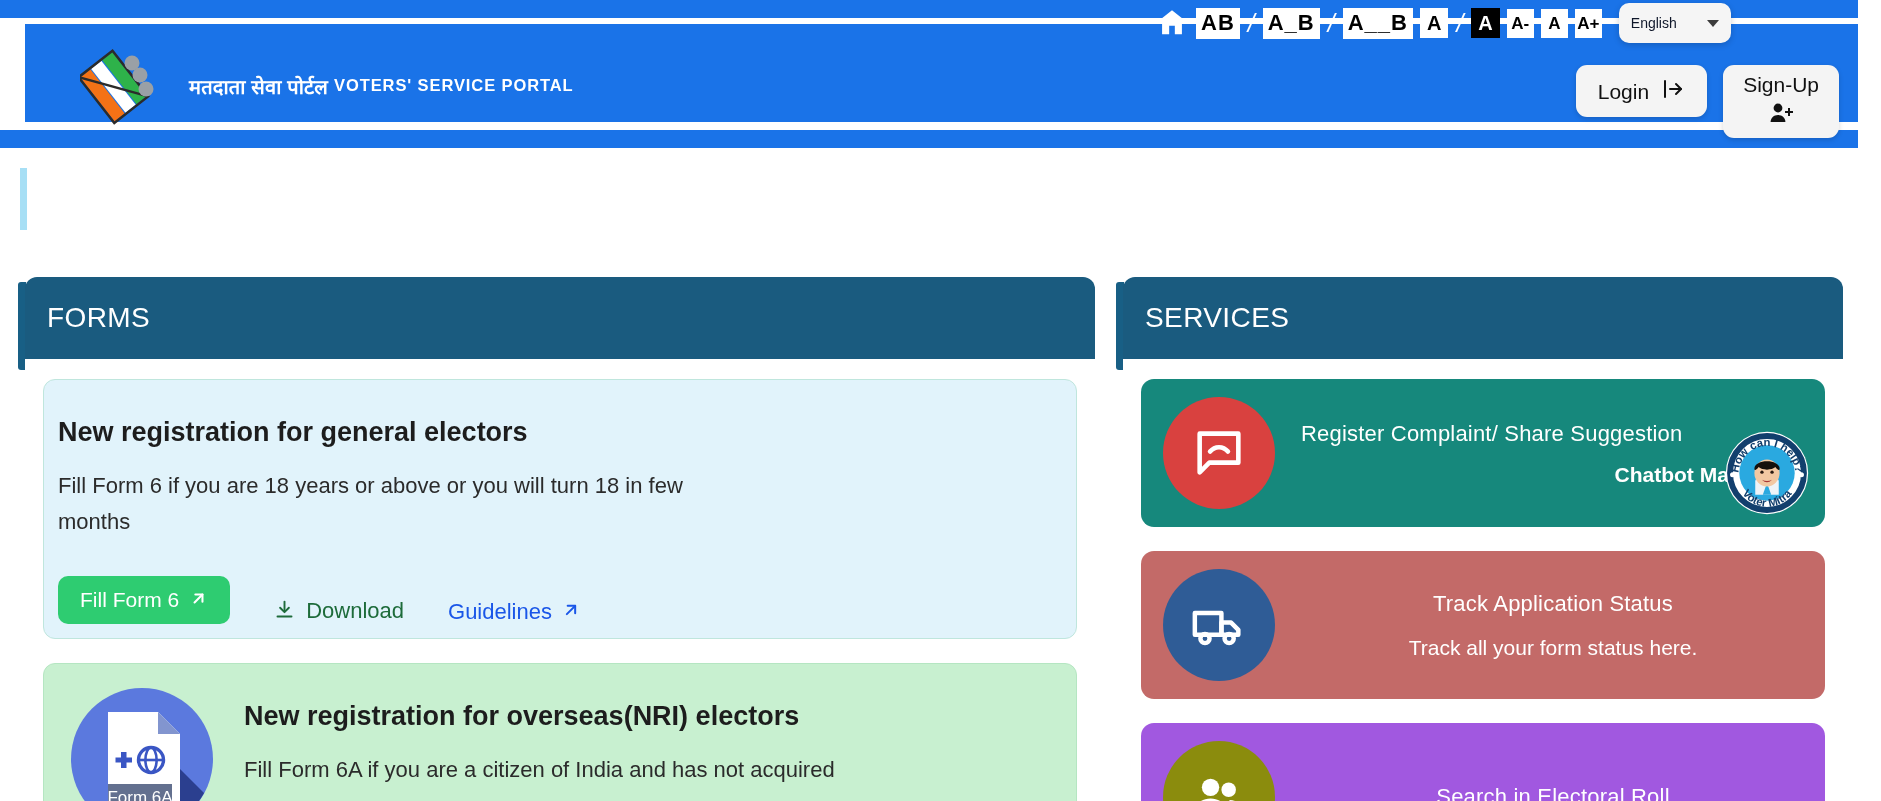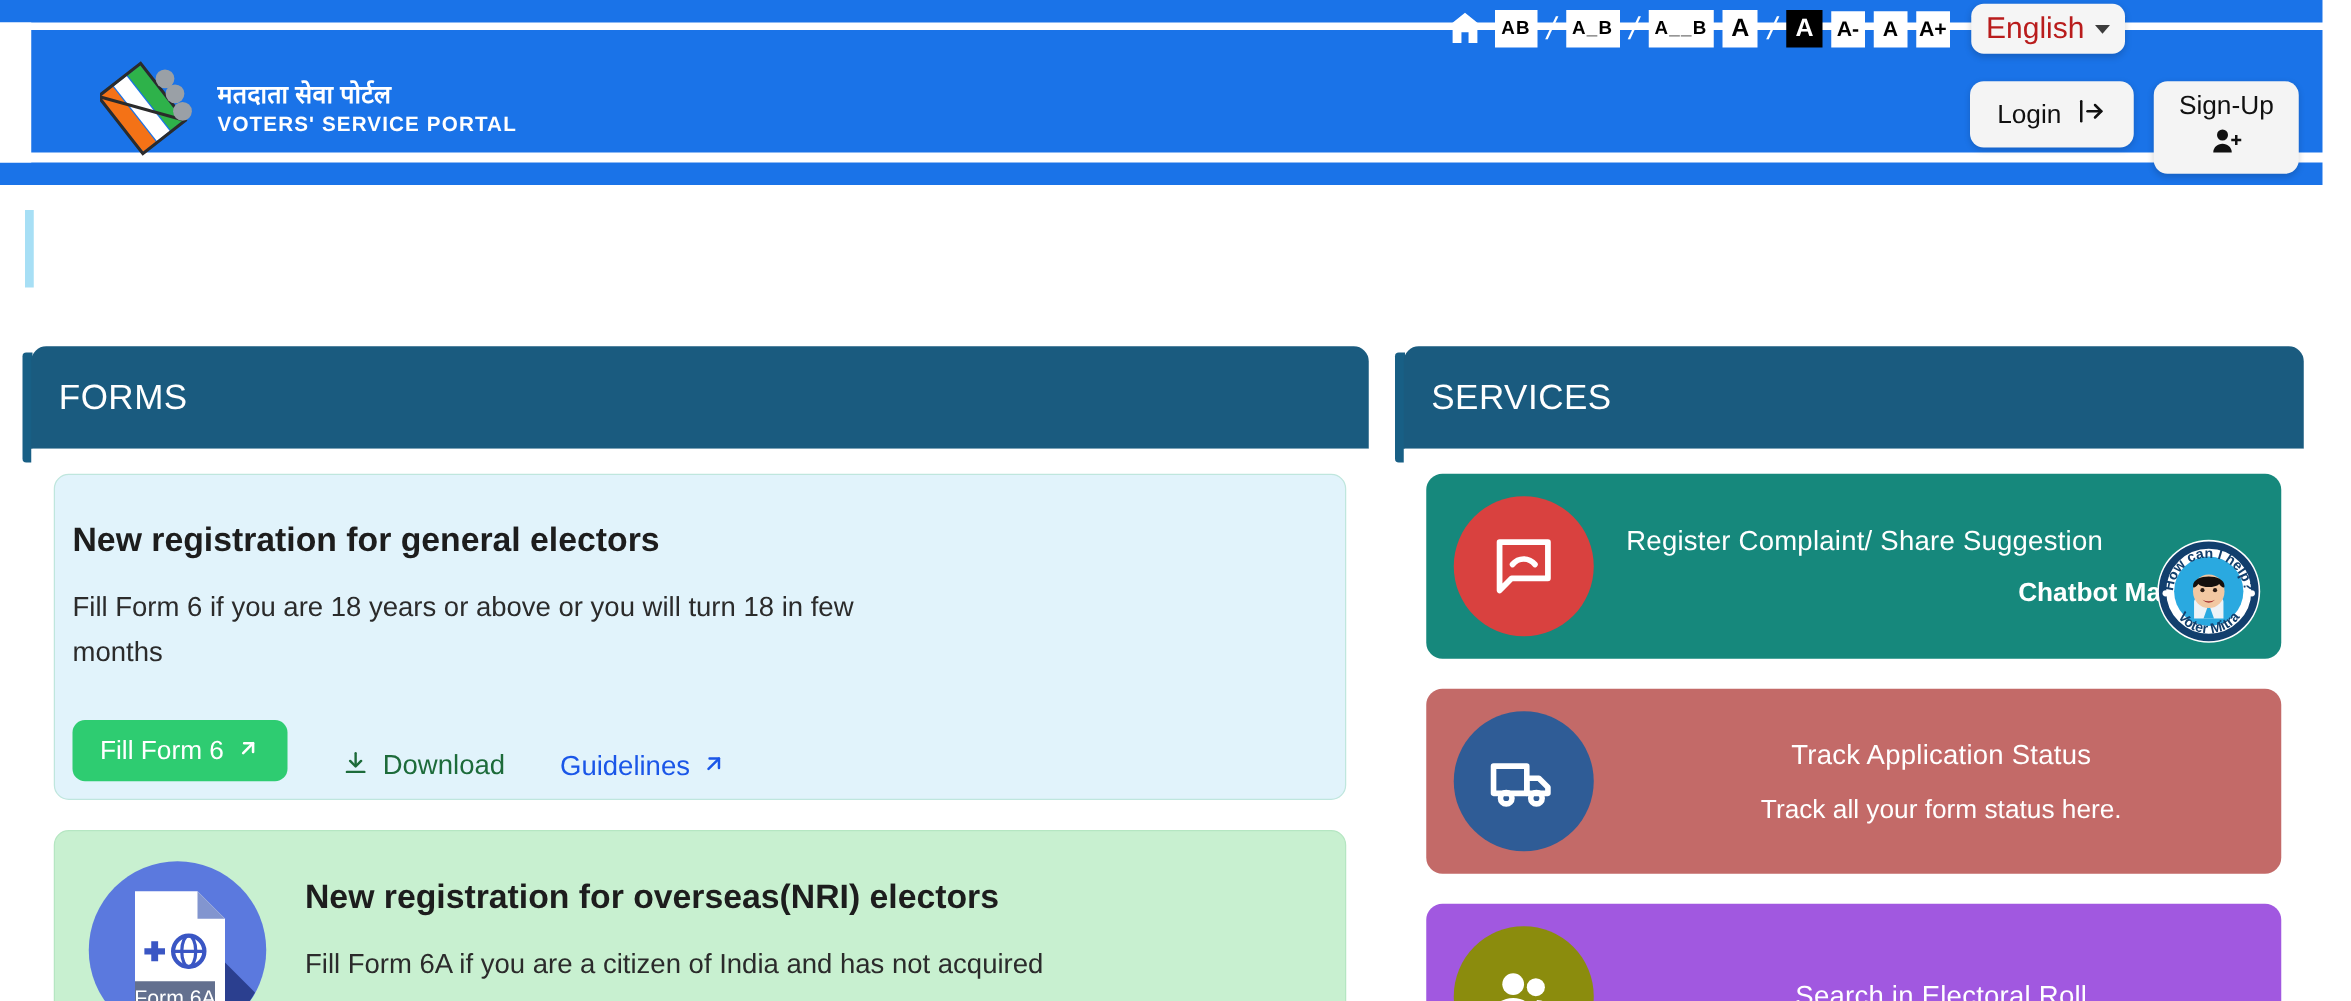--- a/index.html
+++ b/index.html
@@ -63,21 +63,21 @@
   
   .brand {
     position: absolute;
     left: 80px; top: 48px;
     display: flex;
     align-items: center;
     gap: 18px;
     z-index: 6;
   }
   .eci-logo { width: 76px; height: 78px; display: block; }
-  .brand-text { display: flex; flex-direction: column; gap: 6px; }
+  .brand-text { display: flex; flex-direction: row; gap: 6px; margin-left: 15px; }
   .brand-hi {
     color: #ffffff;
     font-size: 20px;
     font-weight: 700;
     letter-spacing: .2px;
     line-height: 1;
   }
   .brand-en {
     color: #ffffff;
     font-size: 16.5px;
@@ -94,21 +94,21 @@
     align-items: center;
     gap: 7px;
     z-index: 9;
   }
   .home-ico { width: 34px; height: 34px; display:block; }
 
   .sp-chip {
     background: #ffffff;
     color: #000000;
     font-family: "Liberation Sans", sans-serif;
-    font-size: 15px;
+    font-size: 22px;
     font-weight: 700;
     letter-spacing: 1px;
     padding: 4px 5px 5px;
     line-height: 1;
     display: flex;
     align-items: center;
     justify-content: center;
     min-height: 30px;
   }
   .sp-sep {
@@ -153,22 +153,22 @@
     min-width: 112px;
     height: 40px;
     padding: 0 12px;
     display: flex;
     align-items: center;
     justify-content: space-between;
     gap: 8px;
     box-shadow: 0 2px 6px rgba(0,0,0,.18);
   }
   .lang-label {
-    color: #b91c1c;
-    font-size: 24px;
+    color: #0f172a;
+    font-size: 14px;
     line-height: 1;
     white-space: nowrap;
   }
   .caret { width: 0; height: 0; border-left: 6px solid transparent;
            border-right: 6px solid transparent; border-top: 7px solid #3c3c3c; }
 
   
   .auth-row {
     position: absolute;
     right: 42px; top: 65px;

